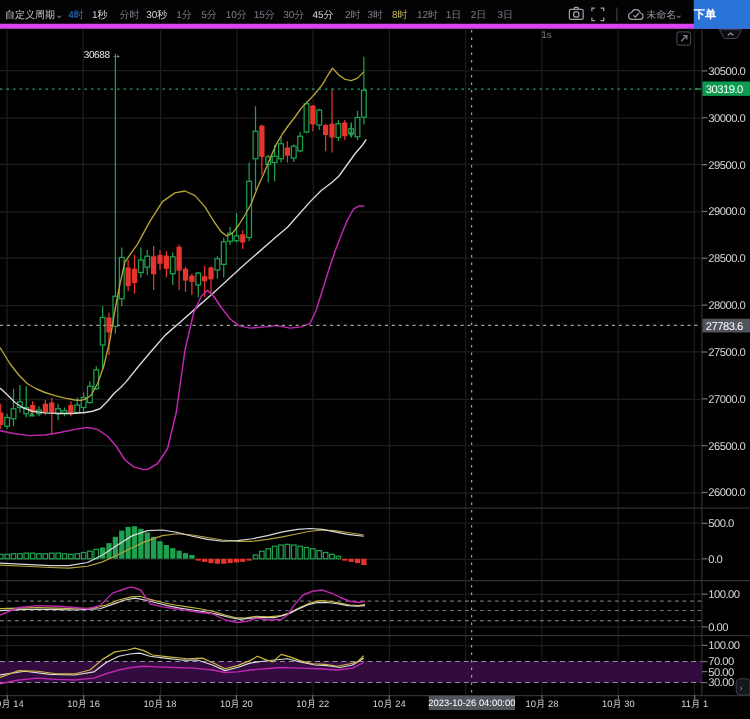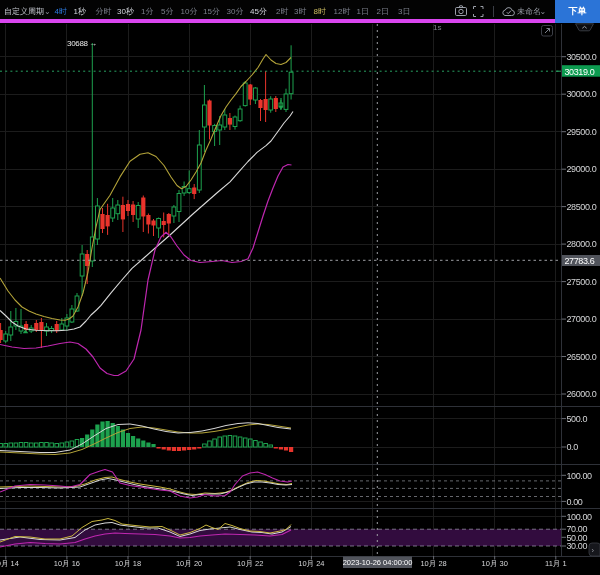--- a/index.html
+++ b/index.html
@@ -1,16 +1,16 @@
 <!DOCTYPE html>
 <html><head><meta charset="utf-8"><style>
 *{margin:0;padding:0;box-sizing:border-box}
 body{width:600px;height:575px;background:#000;overflow:hidden;font-family:"Liberation Sans",sans-serif;position:relative}
 #tb{position:absolute;left:0;top:0;width:600px;height:23px;background:#030303;border-bottom:4px solid #d946ef}
-#order{position:absolute;left:555px;top:0;width:45px;height:23px;background:#2b74d7;color:#fff;font-size:9px;font-weight:bold;text-align:center;line-height:23px}
+#order{position:absolute;left:555px;top:0;width:45px;height:23px;background:#2b74d7;color:#fff;font-size:9px;font-weight:bold;line-height:23px}
 </style></head>
 <body>
 <svg style="position:absolute;left:0;top:0" width="600" height="575" viewBox="0 0 600 575" shape-rendering="crispEdges" text-rendering="optimizeLegibility">
 <g shape-rendering="auto">
 <line x1="0" y1="56.5" x2="561" y2="56.5" stroke="#1c1c1c"></line>
 <line x1="0" y1="94.5" x2="561" y2="94.5" stroke="#1c1c1c"></line>
 <line x1="0" y1="131.5" x2="561" y2="131.5" stroke="#1c1c1c"></line>
 <line x1="0" y1="169.5" x2="561" y2="169.5" stroke="#1c1c1c"></line>
 <line x1="0" y1="206.5" x2="561" y2="206.5" stroke="#1c1c1c"></line>
 <line x1="0" y1="244.5" x2="561" y2="244.5" stroke="#1c1c1c"></line>

